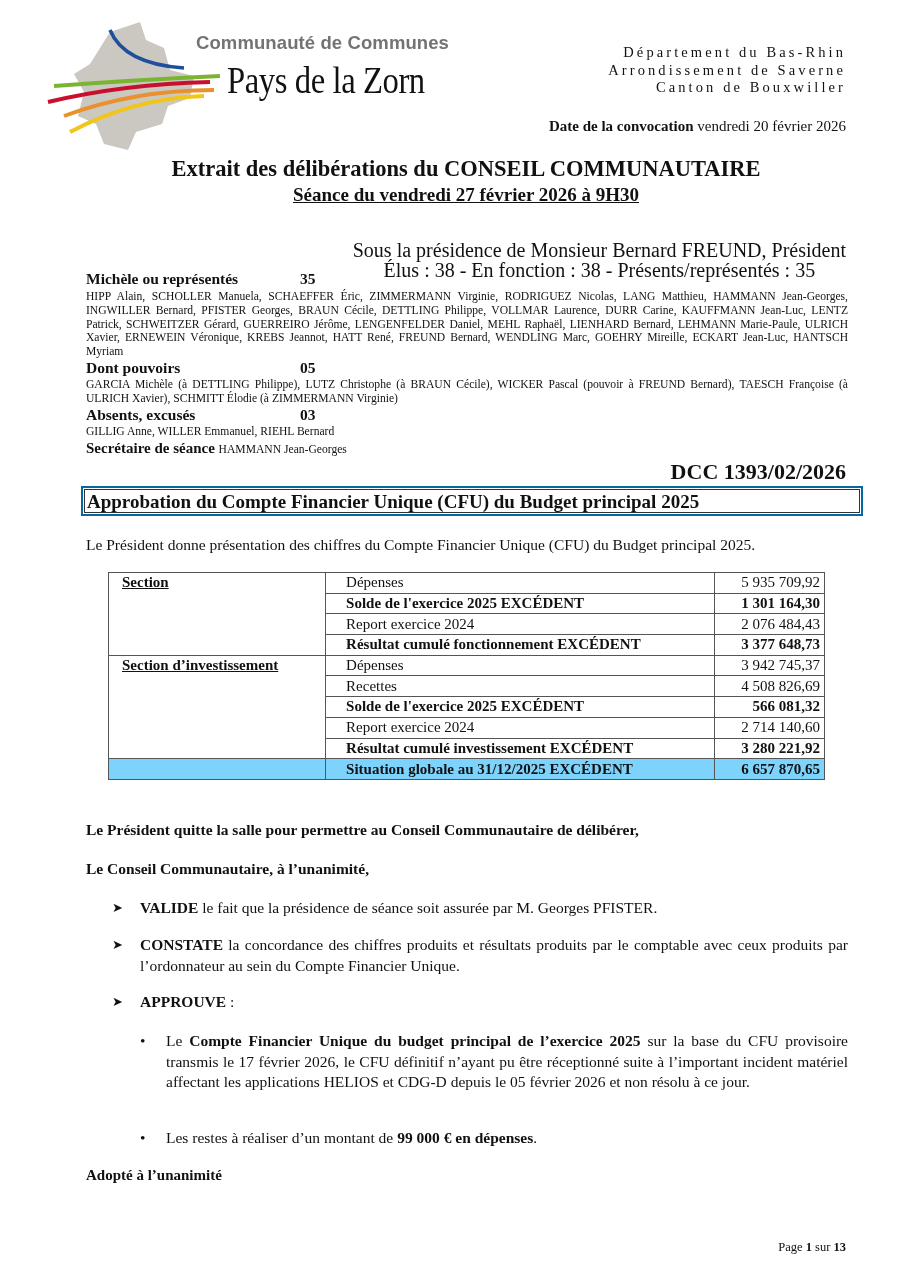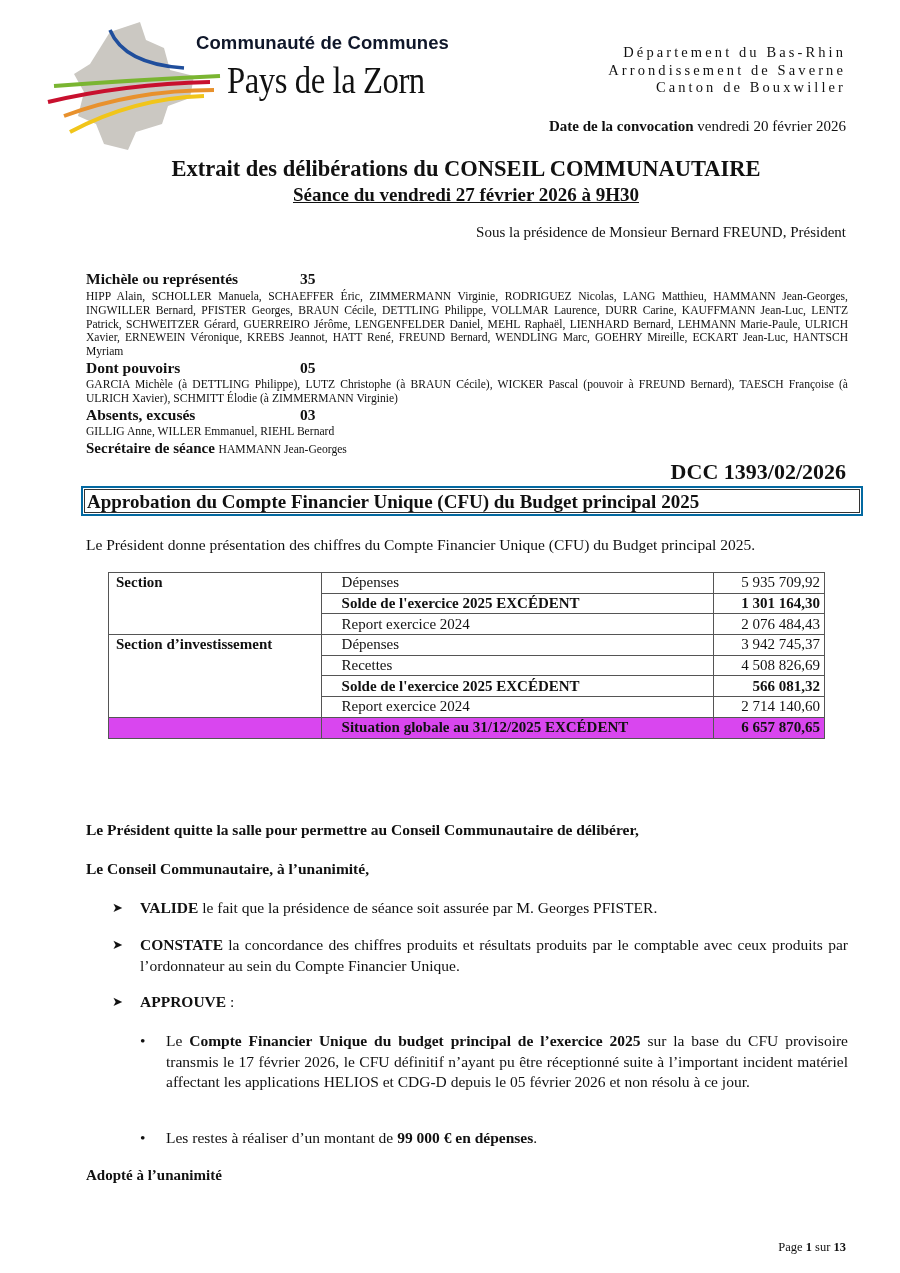--- a/index.html
+++ b/index.html
@@ -3,51 +3,51 @@
 <meta charset="utf-8">
 <style>
   html, body { margin: 0; padding: 0; background: #ffffff; }
   body { width: 900px; height: 1273px; position: relative; overflow: hidden;
          font-family: "Liberation Serif", serif; color: #111; }
   .abs { position: absolute; }
 
   
   .logo { left: 44px; top: 20px; width: 200px; height: 132px; }
   .org-line1 { left: 196px; top: 32px; font-family: "Liberation Sans", sans-serif; font-weight: bold;
-               font-size: 18.5px; letter-spacing: 0.1px; color: #0f172a; }
+               font-size: 18.5px; letter-spacing: 0.1px; color: #737373; }
   .org-line2 { left: 227px; top: 58px; font-family: "Liberation Serif", serif; font-size: 38px;
                transform: scaleX(0.86); transform-origin: left top; color: #111; letter-spacing: -0.5px; }
   .admin { right: 54px; top: 44px; text-align: right; font-size: 14.5px; letter-spacing: 3.1px; line-height: 17.5px; }
   .convoc { right: 54px; top: 118px; font-size: 15px; }
   .convoc b { font-weight: bold; }
 
   .title { left: 0; width: 932px; top: 156px; text-align: center; font-size: 22.5px; font-weight: bold; }
   .subtitle { left: 0; width: 932px; top: 184px; text-align: center; font-size: 19px; font-weight: bold; text-decoration: underline; }
 
-  .presidence { right: 54px; top: 222px; text-align: center; font-size: 15px; line-height: 20px; }
+  .presidence { right: 54px; top: 240px; text-align: center; font-size: 20px; line-height: 20px; }
 
   .sec-head { left: 86px; font-size: 15.5px; font-weight: bold; }
   .sec-head .count { position: absolute; left: 214px; top: 0; }
   .names { left: 86px; width: 762px; font-size: 11.6px; line-height: 13.8px; text-align: justify; }
   .secr { left: 86px; top: 440px; font-size: 15px; font-weight: bold; }
   .secr span { font-weight: normal; font-size: 11.6px; }
 
   .dcc { right: 54px; top: 459px; font-size: 22px; font-weight: bold; }
   .box-title { left: 81px; top: 486px; width: 774px; height: 26px; border: 2px solid #0369a1; outline: 1px solid #333;
                outline-offset: -4px; font-size: 19px; font-weight: bold; line-height: 28px; padding-left: 4px; box-sizing: content-box; }
   .intro { left: 86px; top: 536px; font-size: 15.5px; }
 
   table.fin { position: absolute; left: 108px; top: 572px; width: 717px; border-collapse: collapse; font-size: 15px; }
   table.fin td { border: 1px solid #555; padding: 0 4px; height: 19.7px; line-height: 19px; }
-  table.fin td.sect { border-bottom: none; border-top: 1px solid #555; vertical-align: top; font-weight: bold; width: 204px; padding-left: 7px; }
+  table.fin td.sect { border-bottom: none; border-top: 1px solid #555; vertical-align: top; font-weight: bold; width: 204px; padding-left: 13px; text-decoration: underline; }
   table.fin td.sect.cont { border-top: none; }
   table.fin td.lbl { width: 378px; padding-left: 20px; }
   table.fin td.amt { text-align: right; width: 104px; }
   table.fin tr.bold td.lbl, table.fin tr.bold td.amt { font-weight: bold; }
-  table.fin tr.total td { background: #d946ef; font-weight: bold; border-top: 1px solid #555; }
+  table.fin tr.total td { background: #7dd3fc; font-weight: bold; border-top: 1px solid #555; }
 
   .para-b { left: 86px; font-size: 15.5px; font-weight: bold; }
   .arrow-item { left: 112px; width: 736px; font-size: 15.5px; line-height: 20.5px; text-align: justify; }
   .arrow-item .arrow { position: absolute; left: 0; top: 0; font-size: 13px; }
   .arrow-item .txt { display: block; margin-left: 28px; }
   .bullet-item { left: 140px; width: 708px; font-size: 15.5px; line-height: 20.5px; text-align: justify; }
   .bullet-item .dot { position: absolute; left: 0; top: 0; }
   .bullet-item .txt { display: block; margin-left: 26px; }
   .footer { right: 54px; top: 1240px; font-size: 12.5px; }
 </style>
@@ -75,20 +75,21 @@
 <div class="abs convoc">
   <b>Date de la convocation</b>
   <span>vendredi 20 février 2026</span>
 </div>
 
 <div class="abs title">Extrait des délibérations du CONSEIL COMMUNAUTAIRE</div>
 <div class="abs subtitle">Séance du vendredi 27 février 2026 à 9H30</div>
 
 <div class="abs presidence">
   <div>Sous la présidence de Monsieur Bernard FREUND, Président</div>
+  <div>Élus : 38 - En fonction : 38 - Présents/représentés : 35</div>
 </div>
 
 <div class="abs sec-head" style="top:270px;">
   <span>Michèle ou représentés</span>
   <span class="count">35</span>
 </div>
 <div class="abs names" style="top:290px;">HIPP Alain, SCHOLLER Manuela, SCHAEFFER Éric, ZIMMERMANN Virginie, RODRIGUEZ Nicolas, LANG Matthieu, HAMMANN Jean-Georges, INGWILLER Bernard, PFISTER Georges, BRAUN Cécile, DETTLING Philippe, VOLLMAR Laurence, DURR Carine, KAUFFMANN Jean-Luc, LENTZ Patrick, SCHWEITZER Gérard, GUERREIRO Jérôme, LENGENFELDER Daniel, MEHL Raphaël, LIENHARD Bernard, LEHMANN Marie-Paule, ULRICH Xavier, ERNEWEIN Véronique, KREBS Jeannot, HATT René, FREUND Bernard, WENDLING Marc, GOEHRY Mireille, ECKART Jean-Luc, HANTSCH Myriam</div>
 
 <div class="abs sec-head" style="top:359px;font-family:Liberation Serif, serif;">
   <span>Dont pouvoirs</span>
@@ -121,39 +122,49 @@
   <tr class="bold">
     <td class="sect cont"></td>
     <td class="lbl">Solde de l'exercice 2025 EXCÉDENT</td>
     <td class="amt">1 301 164,30</td>
   </tr>
   <tr>
     <td class="sect cont"></td>
     <td class="lbl">Report exercice 2024</td>
     <td class="amt">2 076 484,43</td>
   </tr>
+  <tr class="bold">
+    <td class="sect cont"></td>
+    <td class="lbl">Résultat cumulé fonctionnement EXCÉDENT</td>
+    <td class="amt">3 377 648,73</td>
+  </tr>
   <tr>
     <td class="sect">Section d’investissement</td>
     <td class="lbl">Dépenses</td>
     <td class="amt">3 942 745,37</td>
   </tr>
   <tr>
     <td class="sect cont"></td>
     <td class="lbl">Recettes</td>
     <td class="amt">4 508 826,69</td>
   </tr>
   <tr class="bold">
     <td class="sect cont"></td>
     <td class="lbl">Solde de l'exercice 2025 EXCÉDENT</td>
     <td class="amt">566 081,32</td>
   </tr>
   <tr>
     <td class="sect cont"></td>
     <td class="lbl">Report exercice 2024</td>
     <td class="amt">2 714 140,60</td>
+  </tr>
+  <tr class="bold">
+    <td class="sect cont"></td>
+    <td class="lbl">Résultat cumulé investissement EXCÉDENT</td>
+    <td class="amt">3 280 221,92</td>
   </tr>
   <tr class="total">
     <td class="sect" style="border:1px solid #555;"></td>
     <td class="lbl">Situation globale au 31/12/2025 EXCÉDENT</td>
     <td class="amt">6 657 870,65</td>
   </tr>
 </tbody>
   </table>
 
 <div class="abs para-b" style="top:821px;text-align:center;">Le Président quitte la salle pour permettre au Conseil Communautaire de délibérer,</div>

